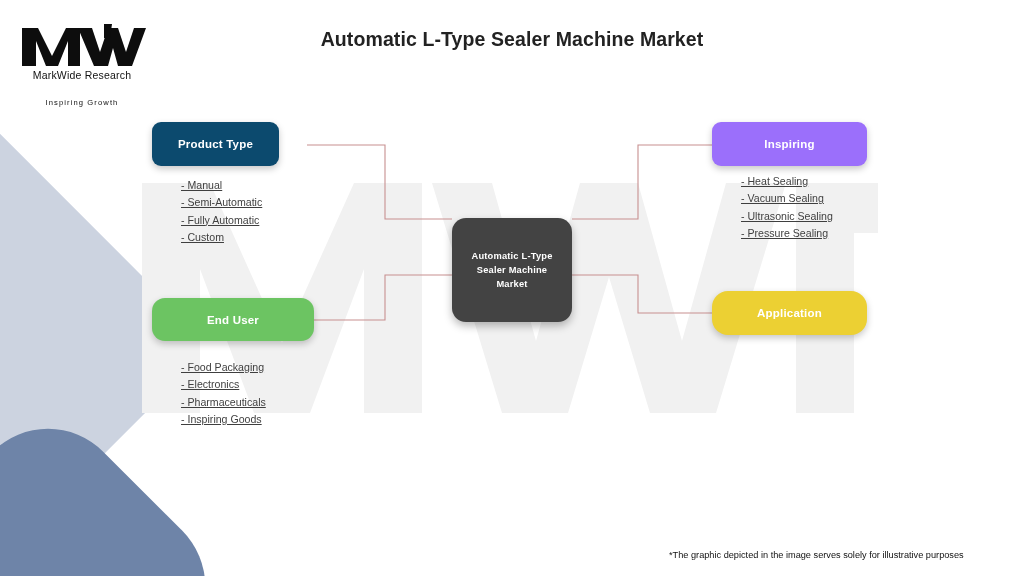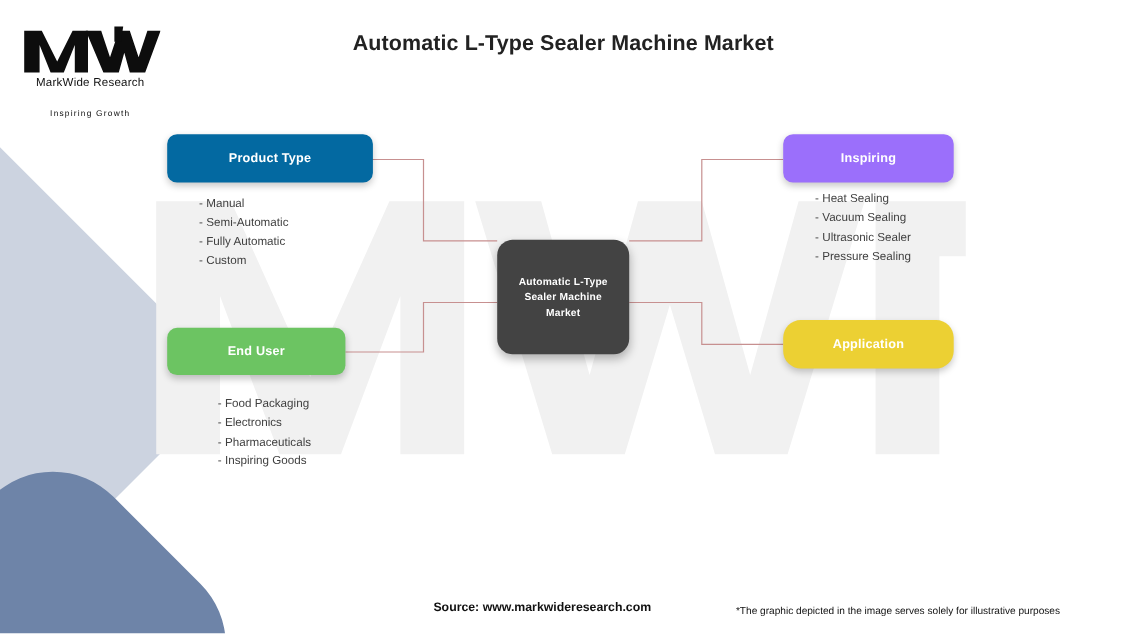--- a/index.html
+++ b/index.html
@@ -111,22 +111,22 @@
     align-items: center;
     justify-content: center;
   }
   .node-label {
     font-size: 11.5px;
     font-weight: bold;
     color: #ffffff;
     letter-spacing: .2px;
   }
 
-  .node-product  { left:152px; top:122px; width:187px; height:44px; background:#0369a1; }
-  .node-enduser  { left:152px; top:298px; width:162px; height:43px; background:#6cc462; }
+  .node-product  { left:152px; top:122px; width:127px; height:44px; background:#0c4a6e; }
+  .node-enduser  { left:152px; top:298px; width:162px; height:43px; background:#6cc462;border-radius:13px; }
   .node-tech     { left:712px; top:122px; width:155px; height:44px; background:#9b6ffb; }
   .node-app      { left:712px; top:291px; width:155px; height:44px; background:#ecd033;border-radius:16px; }
 
   .node-center {
     left: 452px;
     top: 218px;
     width: 120px;
     height: 104px;
     background: #434343;
     border-radius: 14px;
@@ -141,23 +141,24 @@
     line-height: 14px;
   }
 
   
   .items {
     position: absolute;
     font-size: 10.6px;
     color: #3f3f3f;
     line-height: 17.3px;
     white-space: nowrap;
+    text-decoration: underline;
   }
   .items-product { left:181px; top:177px; }
-  .items-enduser { left:198px; top:359px; }
+  .items-enduser { left:181px; top:359px; }
   .items-tech    { left:741px; top:173px; }
   .items-app     { left:741px; top:344px; }
 
   
   .source {
     position: absolute;
     left: 394px;
     top: 546px;
     font-size: 11.2px;
     font-weight: bold;
@@ -241,28 +242,27 @@
     <div>- Pharmaceuticals</div>
     <div>- Inspiring Goods</div>
   </div>
 
   <div class="node node-tech">
     <span class="node-label">Inspiring</span>
   </div>
   <div class="items items-tech">
     <div>- Heat Sealing</div>
     <div>- Vacuum Sealing</div>
-    <div>- Ultrasonic Sealer</div>
+    <div>- Ultrasonic Sealing</div>
     <div>- Pressure Sealing</div>
   </div>
 
   <div class="node node-app">
     <span class="node-label">Application</span>
   </div>
 
   <div class="node node-center">
     <span class="node-label">Automatic L-Type Sealer Machine Market</span>
   </div>
 
-  <div class="source">Source: www.markwideresearch.com</div>
   <div class="disclaimer">*The graphic depicted in the image serves solely for illustrative purposes</div>
 
 </div>
 
 </body></html>

